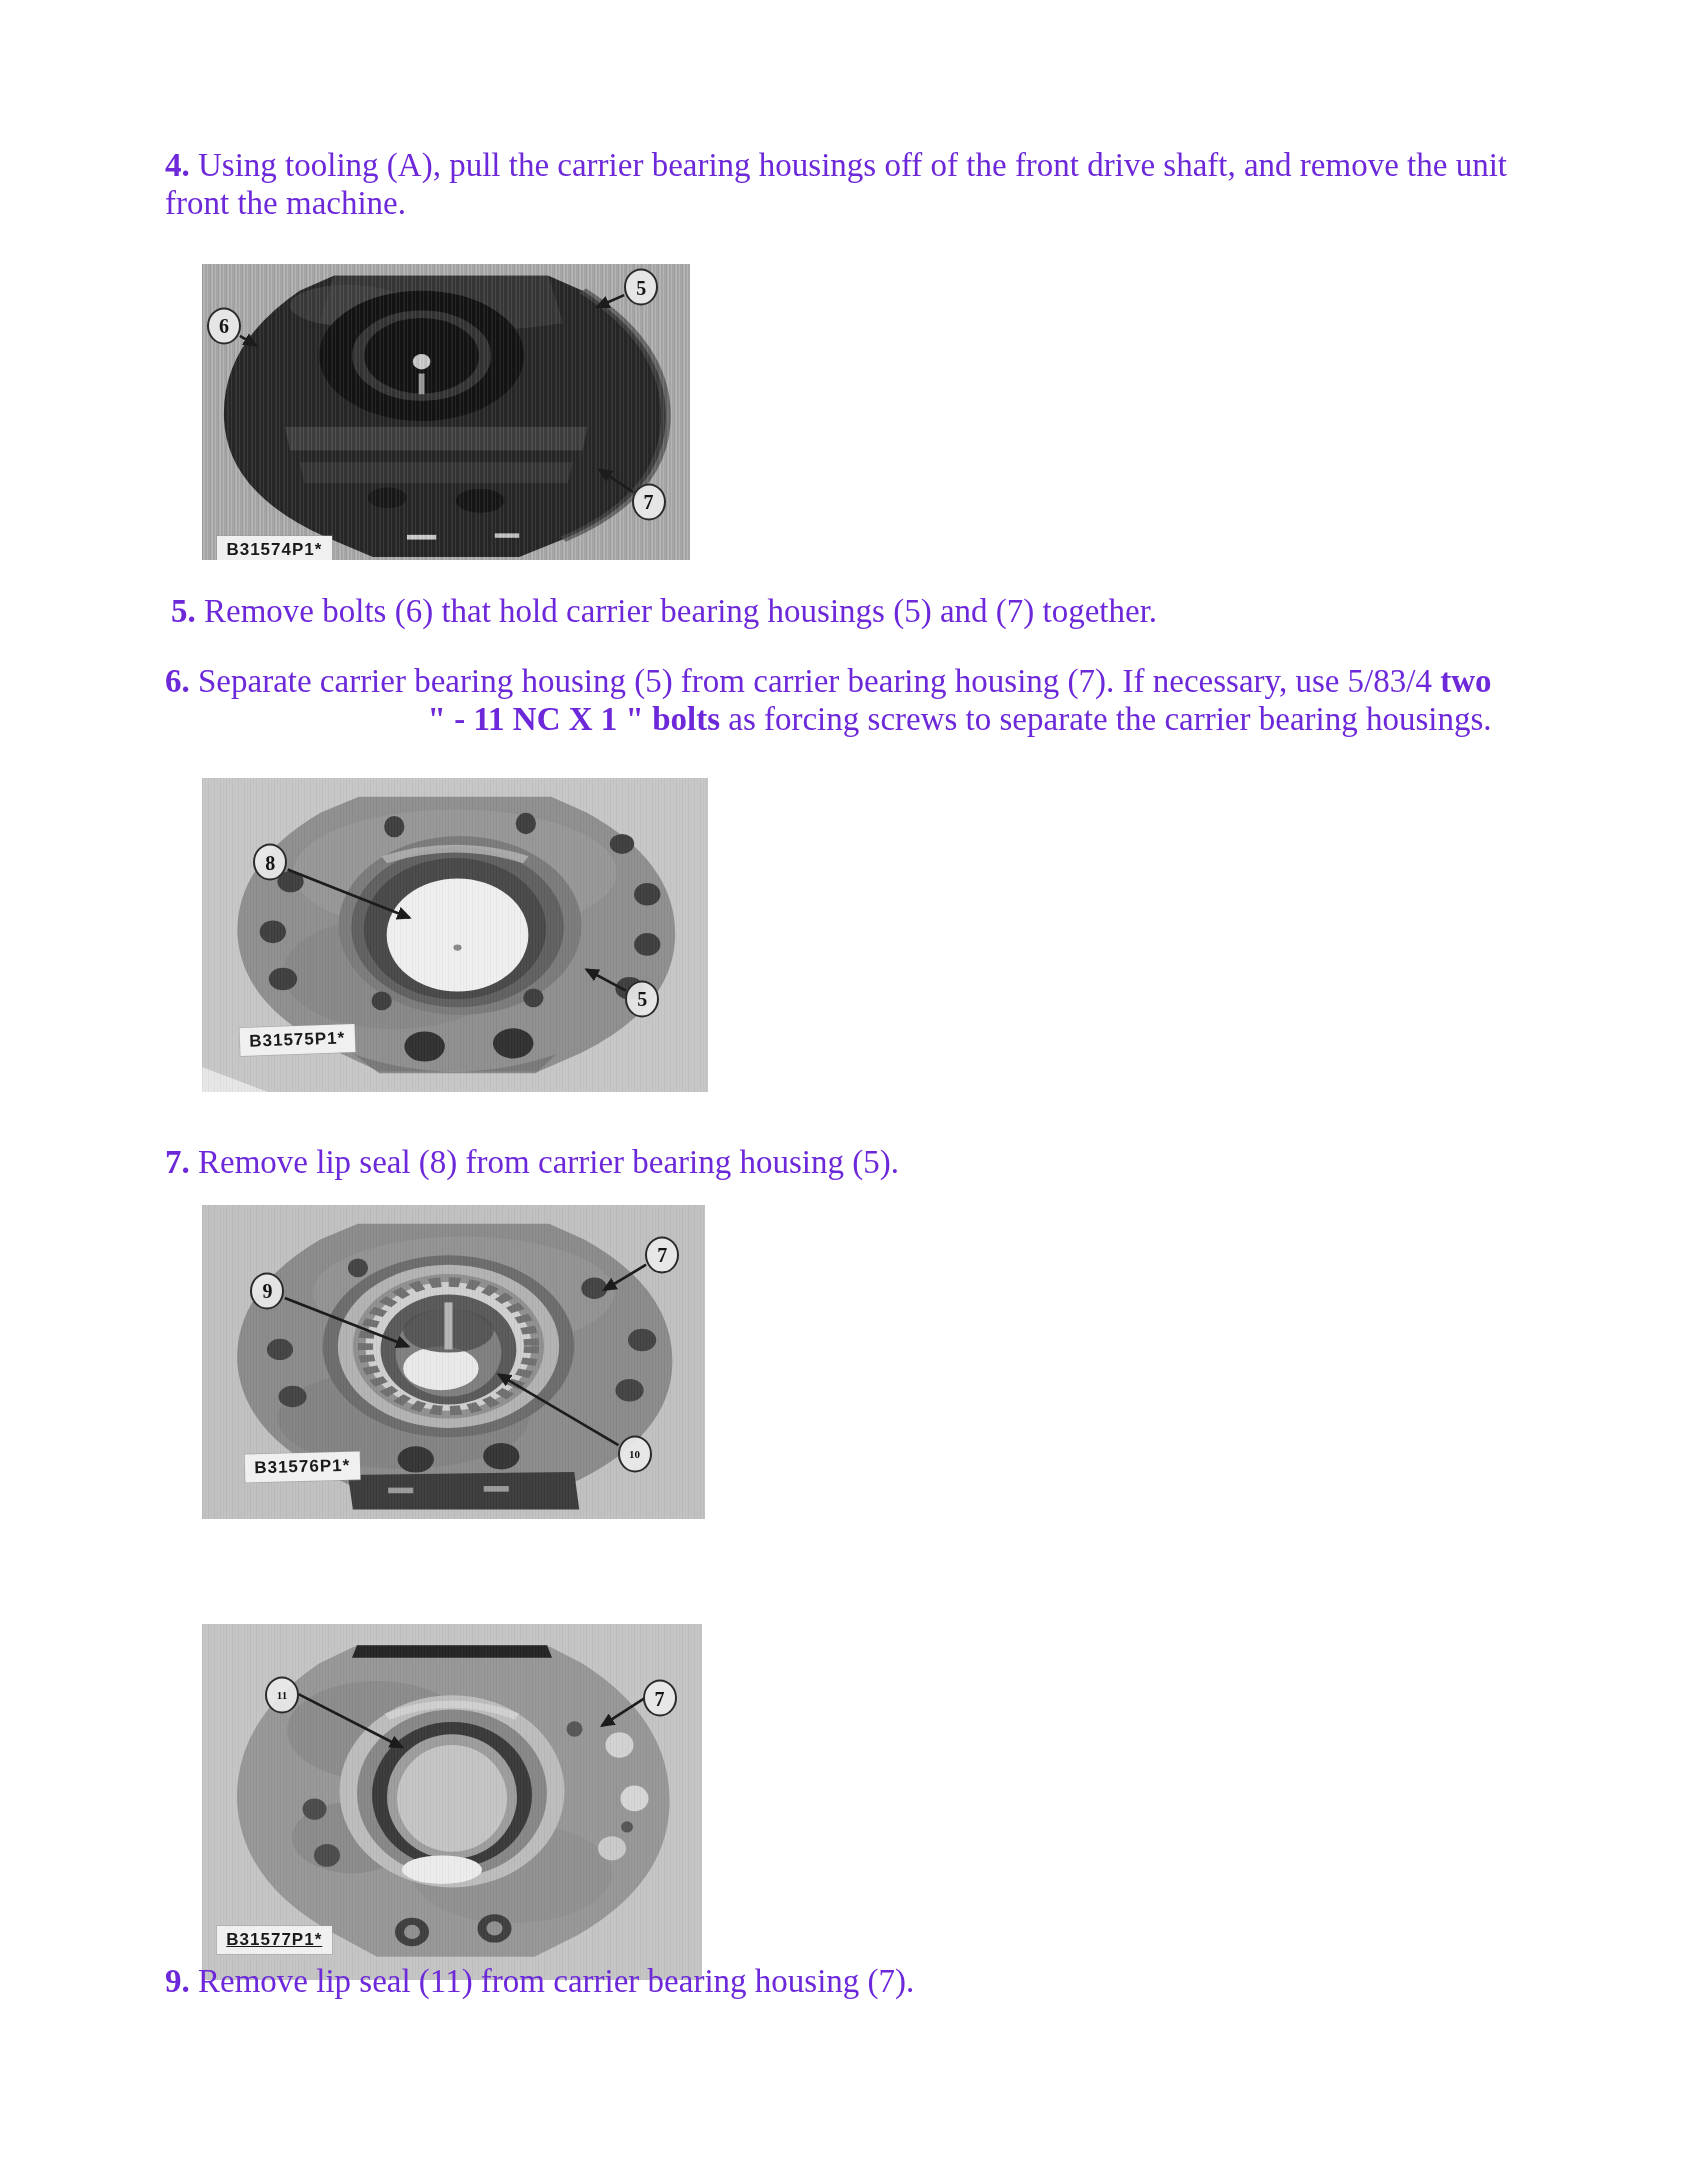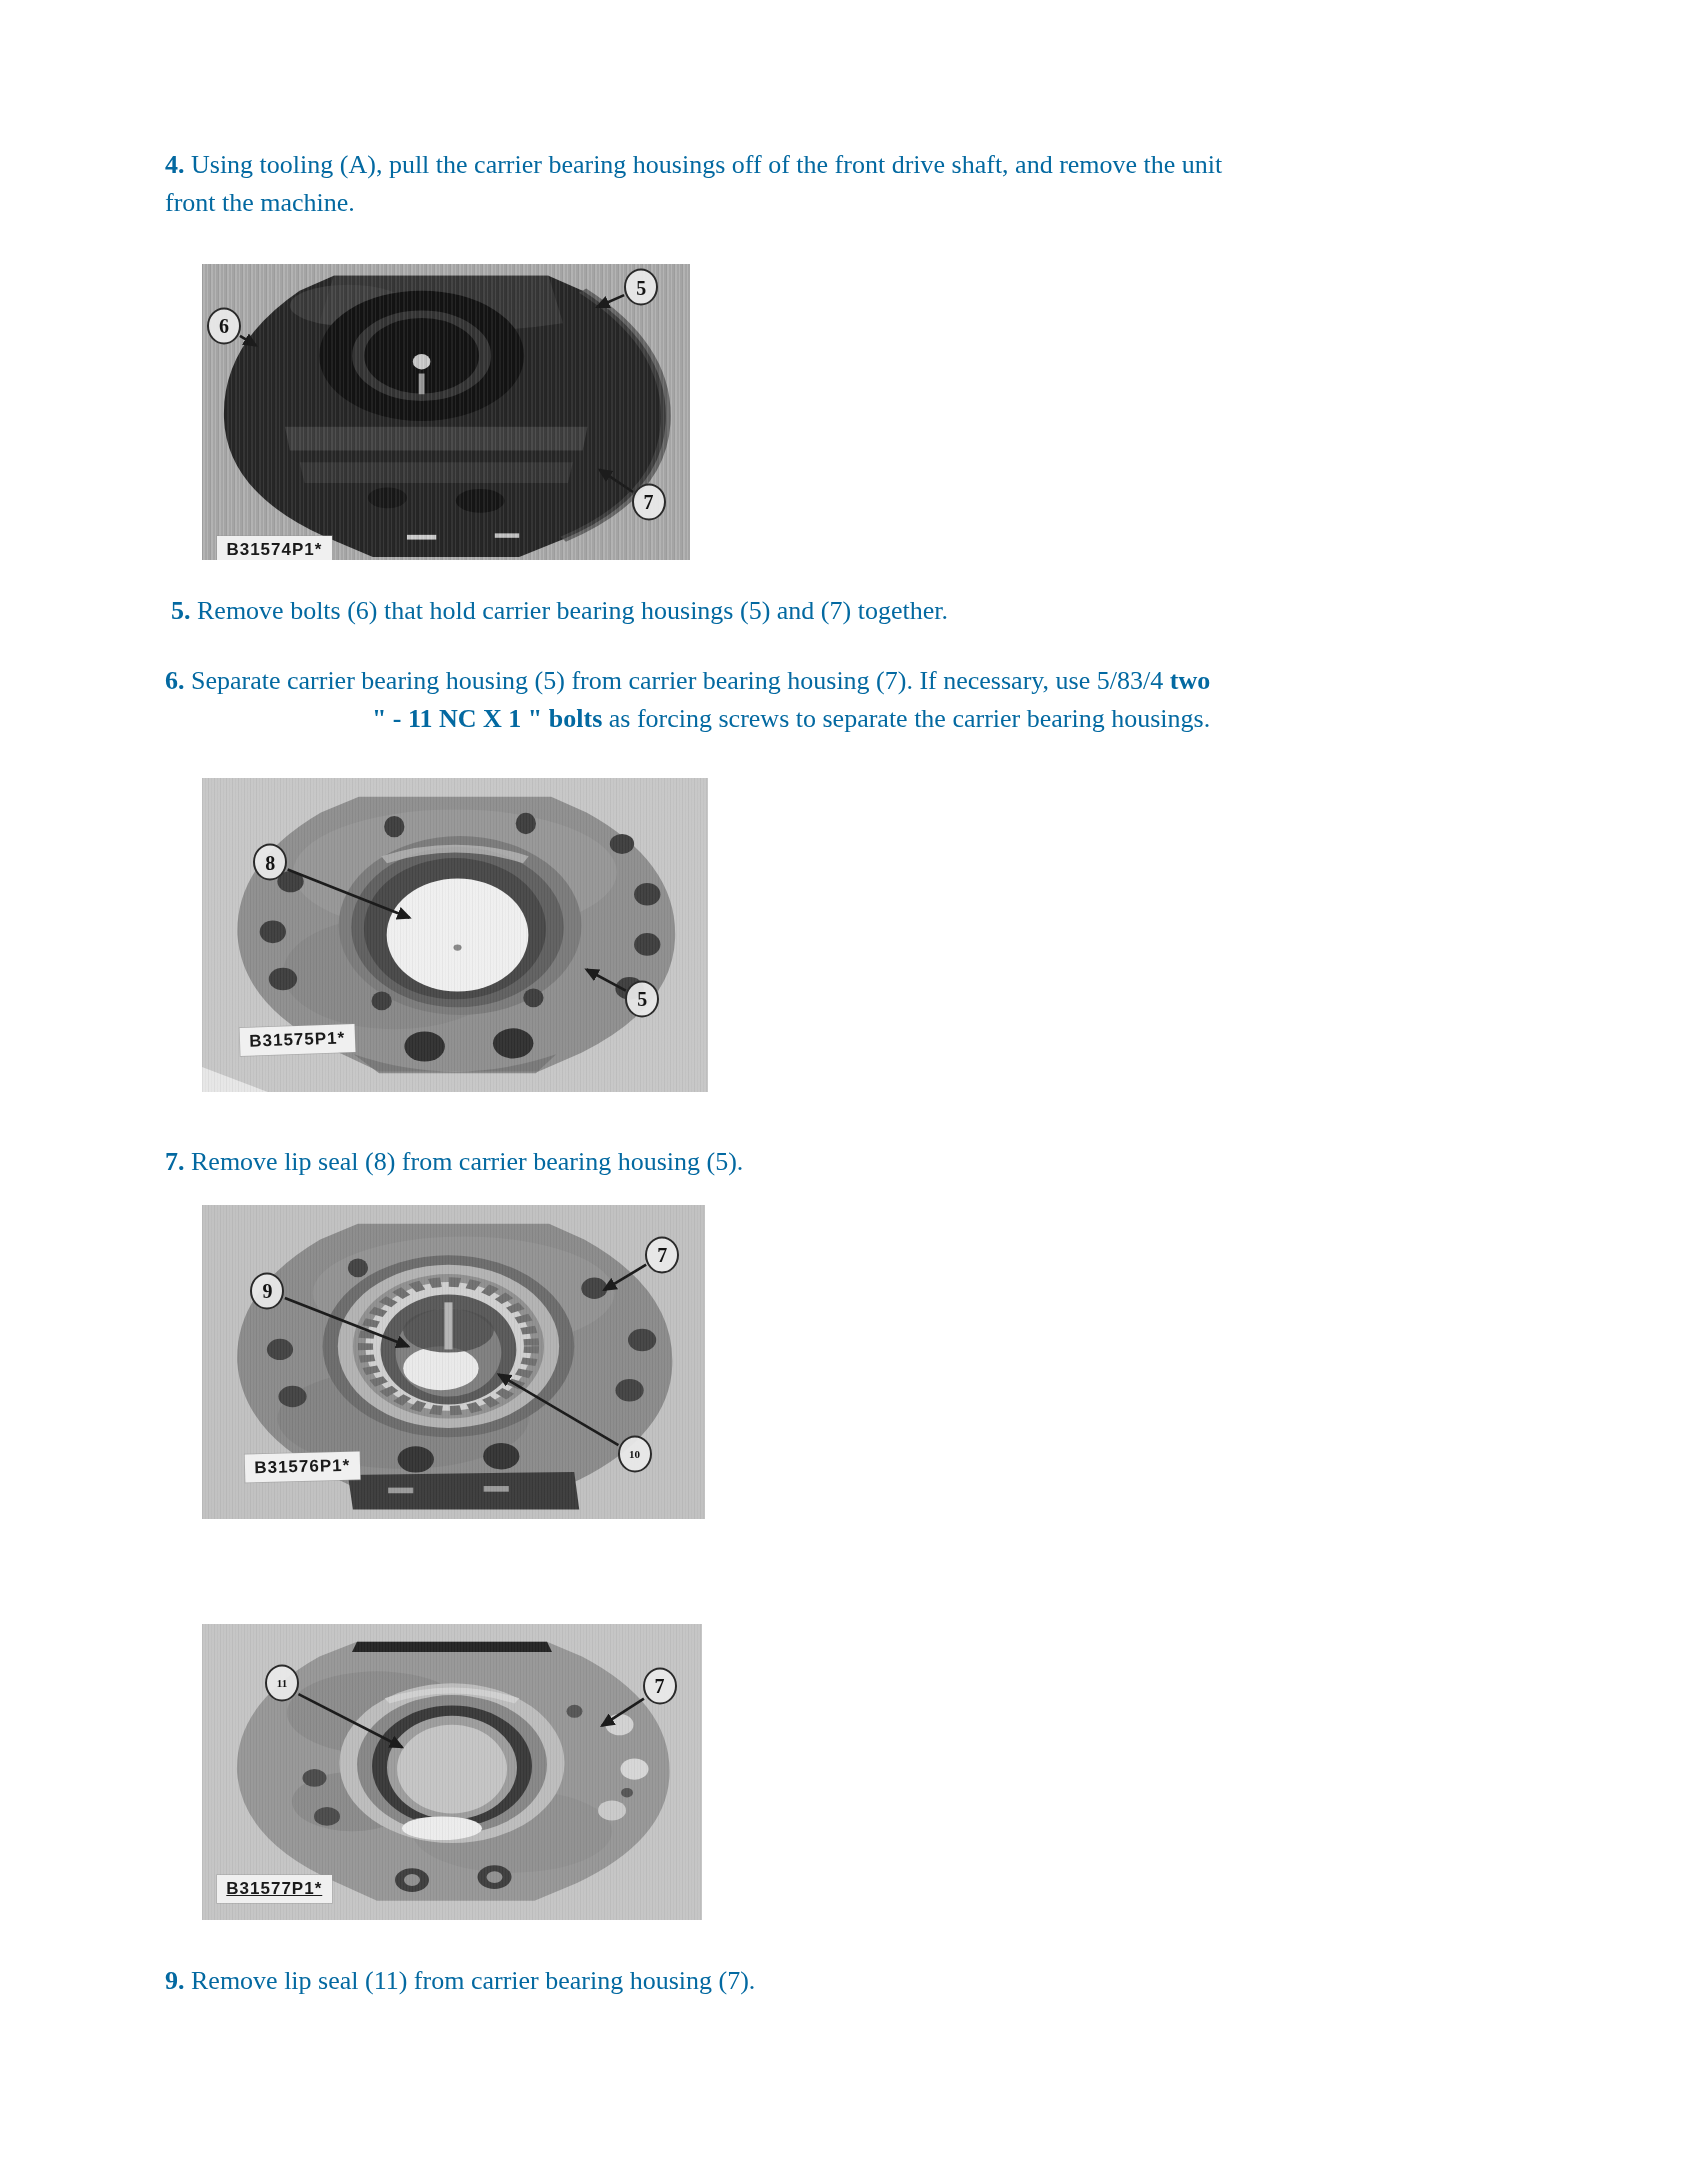--- a/index.html
+++ b/index.html
@@ -1,32 +1,32 @@
 <!DOCTYPE html>
 <html style="font-size:10.6px"><head>
 <meta charset="utf-8">
 <style>
   html,body{margin:0;padding:0;}
   body{width:1687px;height:2183px;background:#ffffff;position:relative;overflow:hidden;
        font-family:"Liberation Serif",serif;}
   .page{position:absolute;inset:0;}
-  .step{position:absolute;font-size:26px;line-height:38px;color:#0369a1;}
+  .step{position:absolute;font-size:33px;line-height:38px;color:#6d28d9;}
   .step .line{white-space:nowrap;}
   .step b{font-weight:bold;}
   #step-s0{left:165px;top:146px;}
   #step-s1{left:165px;top:592px;margin-left:6px;}
   #step-s2{left:165px;top:662px;text-align:right;}
   #step-s3{left:165px;top:1119px;margin-top:24px;}
   #step-s4{left:165px;top:1540px;}
   #step-s5{left:165px;top:1962px;}
   .photo{position:absolute;overflow:hidden;}
   #figure-0{left:162px;top:253px;width:488px;height:296px;}
   #figure-1{left:162px;top:767px;width:506px;height:314px;}
   #figure-2{left:162px;top:1194px;width:503px;height:314px;}
-  #figure-3{left:162px;top:1613px;width:500px;height:296px;}
+  #figure-3{left:162px;top:1613px;width:500px;height:356px;}
   .art{position:absolute;inset:0;width:100%;height:100%;}
   .noise{position:absolute;inset:0;pointer-events:none;background:
     repeating-linear-gradient(90deg, rgba(0,0,0,.045) 0 1.3px, rgba(255,255,255,.04) 1.3px 2.6px,
       rgba(0,0,0,.02) 2.6px 4px, rgba(255,255,255,.03) 4px 6px);}
   .noise.heavy{background:
     repeating-linear-gradient(90deg, rgba(0,0,0,.10) 0 1.3px, rgba(255,255,255,.06) 1.3px 2.6px,
       rgba(0,0,0,.05) 2.6px 4.6px, rgba(255,255,255,.08) 4.6px 6px, rgba(0,0,0,.06) 6px 8px);}
   .leaders{position:absolute;inset:0;}
   .leaders line{stroke:#1c1c1c;stroke-width:4;}
   .callout{position:absolute;width:34px;height:37px;transform:translate(-50%,-50%);

